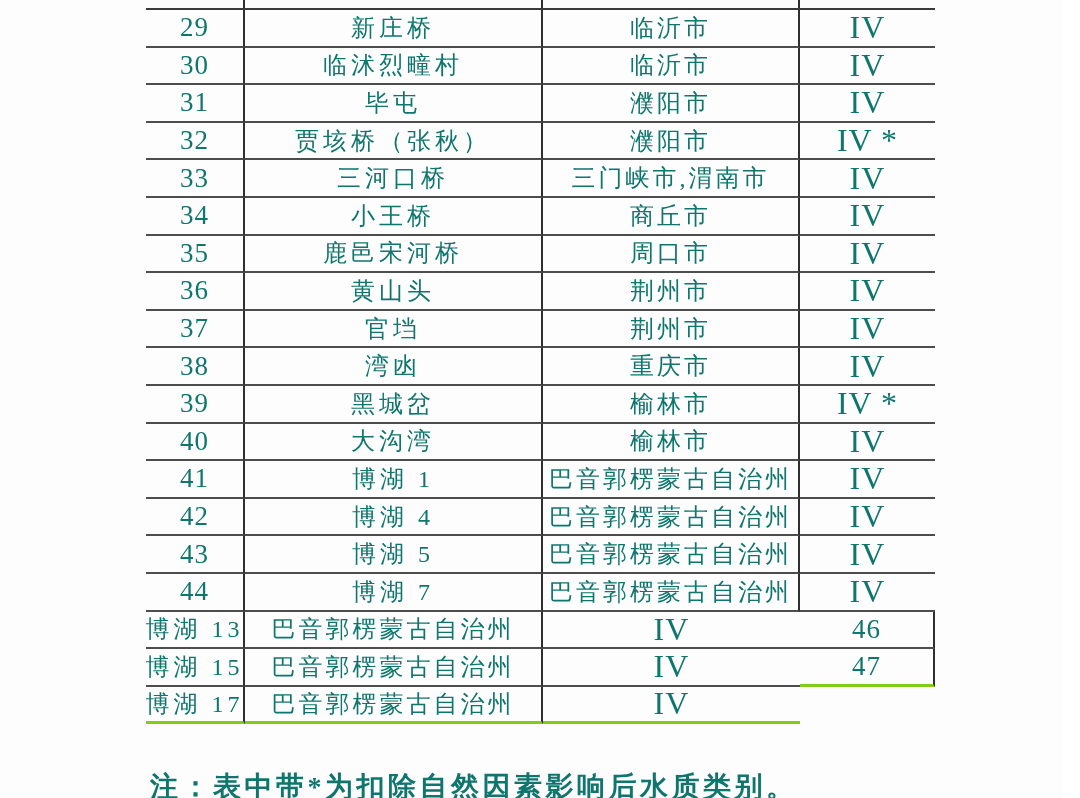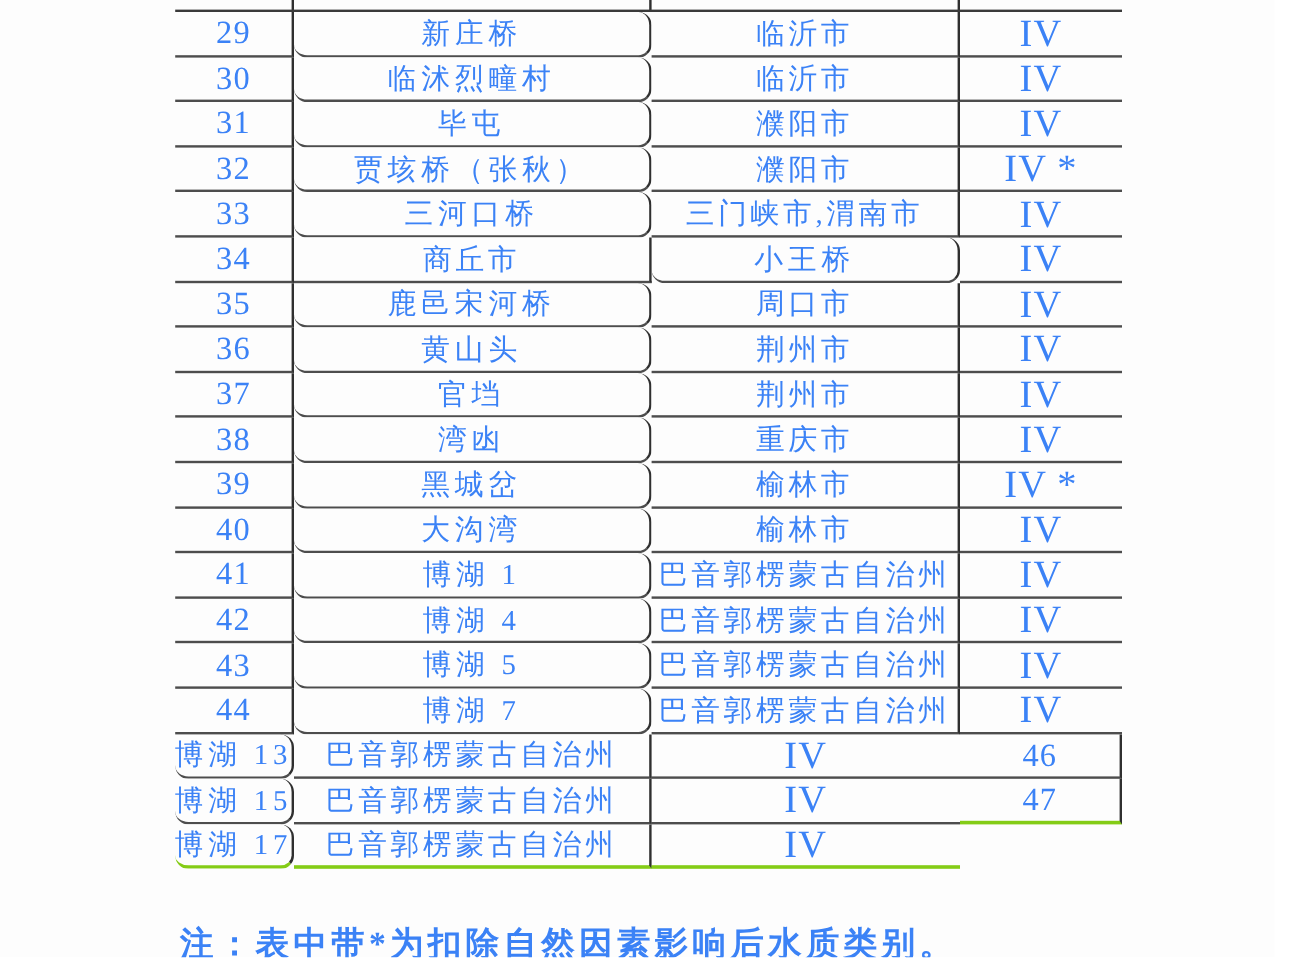--- a/index.html
+++ b/index.html
@@ -5,21 +5,21 @@
   html, body {
     margin: 0;
     padding: 0;
     background: #ffffff;
   }
   .page {
     position: relative;
     width: 1062px;
     height: 798px;
     background: #fdfdfd;
-    color: #3b82f6;
+    color: #0f766e;
     font-family: "Liberation Serif", "DejaVu Serif", serif;
     overflow: hidden;
   }
   
   .grid {
     position: absolute;
     left: 146px;
     top: 8px;
     width: 789px;
     display: grid;
@@ -32,21 +32,21 @@
     align-items: center;
     justify-content: center;
     box-sizing: border-box;
     border-bottom: 2px solid #4d4d4d;
     font-size: 24px;
     white-space: nowrap;
     overflow: hidden;
   }
   .cell.vr { border-right: 2px solid #2f2f2f; }
   .cell.c0 { font-size: 27px; letter-spacing: 1px; }
-  .cell.c1 { letter-spacing: 4px; border-radius: 11px; }
+  .cell.c1 { letter-spacing: 4px; }
   .cell.c2 { letter-spacing: 3px; }
   .cell.c3 { font-size: 32px; letter-spacing: 1px; }
   .cell.last { border-bottom: 3px solid #84cc16; }
   
   .stub {
     position: absolute;
     top: 0;
     width: 2px;
     height: 10px;
     background: #2f2f2f;
@@ -87,22 +87,22 @@
       <div class="cell c3">IV</div>
       <div class="cell c0 vr">32</div>
       <div class="cell c1 vr">贾垓桥（张秋）</div>
       <div class="cell c2 vr">濮阳市</div>
       <div class="cell c3">IV *</div>
       <div class="cell c0 vr">33</div>
       <div class="cell c1 vr">三河口桥</div>
       <div class="cell c2 vr">三门峡市,渭南市</div>
       <div class="cell c3">IV</div>
       <div class="cell c0 vr">34</div>
+      <div class="cell c1 vr">小王桥</div>
       <div class="cell c2 vr">商丘市</div>
-      <div class="cell c1 vr">小王桥</div>
       <div class="cell c3">IV</div>
       <div class="cell c0 vr">35</div>
       <div class="cell c1 vr">鹿邑宋河桥</div>
       <div class="cell c2 vr">周口市</div>
       <div class="cell c3">IV</div>
       <div class="cell c0 vr">36</div>
       <div class="cell c1 vr">黄山头</div>
       <div class="cell c2 vr">荆州市</div>
       <div class="cell c3">IV</div>
       <div class="cell c0 vr">37</div>

